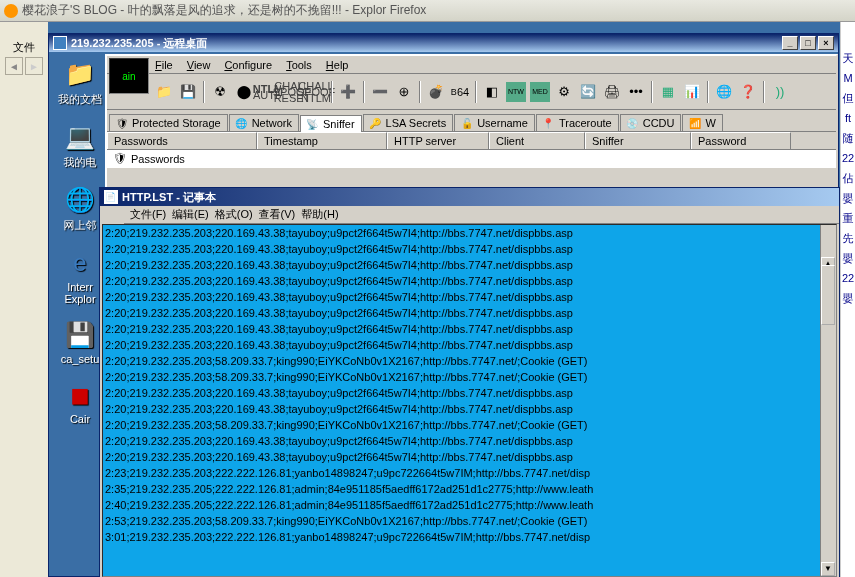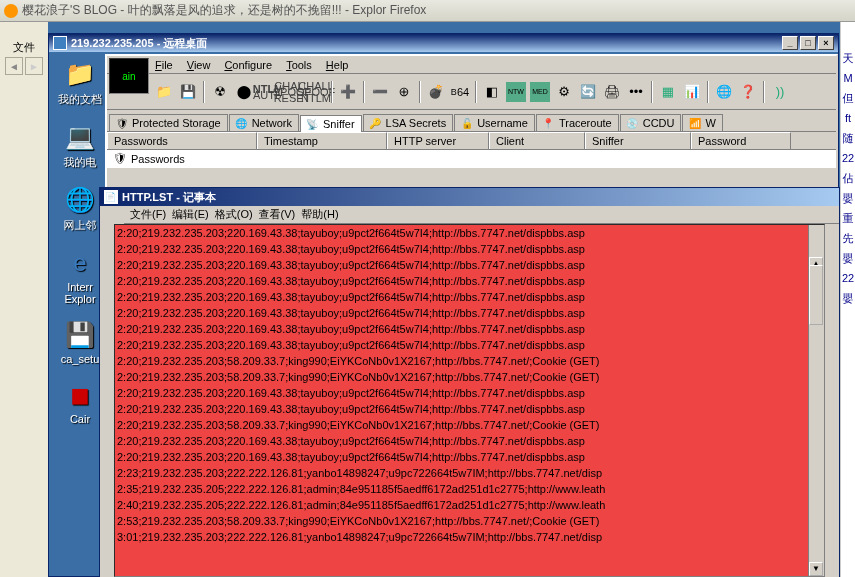--- a/index.html
+++ b/index.html
@@ -41,21 +41,21 @@
 .cain-grid { background: #fff; height: 36px; }
 .grid-head { display: flex; background: #d4d0c8; height: 18px; border-bottom: 1px solid #808080; }
 .grid-head div { border-right: 1px solid #808080; border-top: 1px solid #fff; border-left: 1px solid #fff; padding: 2px 6px; font-size: 11px; }
 .grid-body { display: flex; padding: 2px 6px; align-items: center; gap: 4px; }
 
 .notepad-window { position: absolute; left: 50px; top: 135px; right: -2px; bottom: -2px; background: #d4d0c8; border: 1px solid #0a246a; display: flex; flex-direction: column; }
 .notepad-titlebar { background: linear-gradient(90deg, #0a246a, #a6caf0); height: 18px; display: flex; align-items: center; padding: 0 4px; color: #fff; font-weight: bold; font-size: 11px; }
 .notepad-titlebar .icon { width: 14px; height: 14px; background: #fff; margin-right: 4px; display: flex; align-items: center; justify-content: center; color: #4080c0; font-size: 9px; }
 .notepad-menu { background: #d4d0c8; height: 18px; display: flex; align-items: center; gap: 6px; padding: 0 6px; border-bottom: 1px solid #808080; flex-shrink: 0; margin-left: 24px; }
 .notepad-menu span { font-size: 11px; }
-.notepad-content { flex: 1; background: #ef4444; border: 1px inset #808080; font-family: "Courier New", monospace; font-size: 12px; line-height: 16px; padding: 0 2px; overflow: hidden; white-space: pre; color: #000; margin: 0 14px; position: relative; }
+.notepad-content { flex: 1; background: #0ea5e9; border: 1px inset #808080; font-family: "Courier New", monospace; font-size: 12px; line-height: 16px; padding: 0 2px; overflow: hidden; white-space: pre; color: #000; margin: 0 2px; position: relative; }
 .np-scroll { position: absolute; right: 0; top: 0; bottom: 0; width: 16px; background: #d4d0c8; border-left: 1px solid #808080; }
 .np-scroll .arrow { width: 14px; height: 14px; background: #d4d0c8; border: 1px outset #fff; display: flex; align-items: center; justify-content: center; font-size: 8px; }
 .np-scroll .thumb { position: absolute; top: 40px; width: 14px; height: 60px; background: #d4d0c8; border: 1px outset #fff; left: 0; }
 
 .right-strip { position: absolute; right: 0; top: 22px; width: 15px; bottom: 0; background: #fff; border-left: 1px solid #ccc; font-size: 11px; color: #008; display: flex; flex-direction: column; align-items: center; padding-top: 28px; gap: 4px; line-height: 16px; }
 </style>
 </head>
 <body>
 
 <div class="firefox-titlebar">

